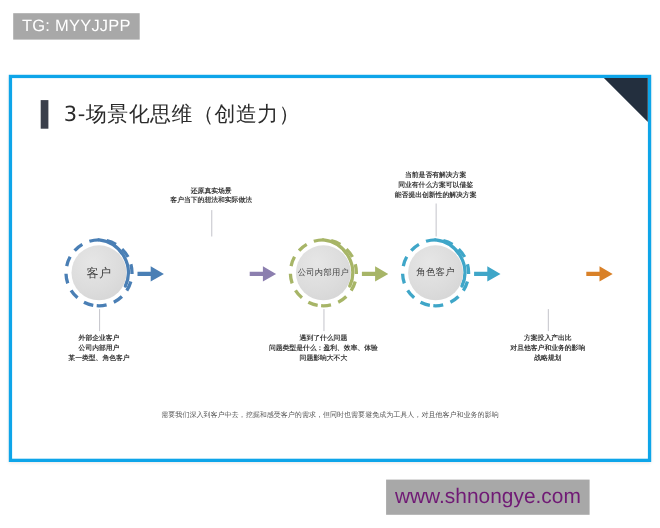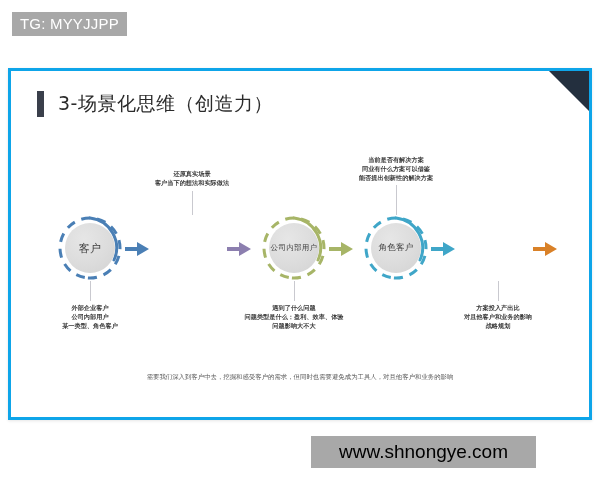--- a/index.html
+++ b/index.html
@@ -16,23 +16,23 @@
     position: absolute; left: 12px; top: 12px;
     background: #a8a8a8; color: #ffffff;
     font-size: 15px; line-height: 24px;
     padding: 0 8px; letter-spacing: .2px;
     white-space: nowrap;
   }
 
   
   .site-watermark {
     position: absolute; right: 8px; bottom: 12px;
-    background: #a8a8a8; color: #000000;
+    background: #a8a8a8; color: #701a75;
     font-size: 19px; line-height: 32px;
-    padding: 0 28px; white-space: nowrap; margin-top: 27px;
+    padding: 0 8px; white-space: nowrap; margin-top: 27px;
   }
 
   
   .slide {
     position: absolute; left: 8px; top: 68px;
     width: 584px; height: 352px;
     background: #ffffff;
     border: 3px solid #0ea5e9;
     box-shadow: 0 1px 3px rgba(0,0,0,.10);
     overflow: hidden;

